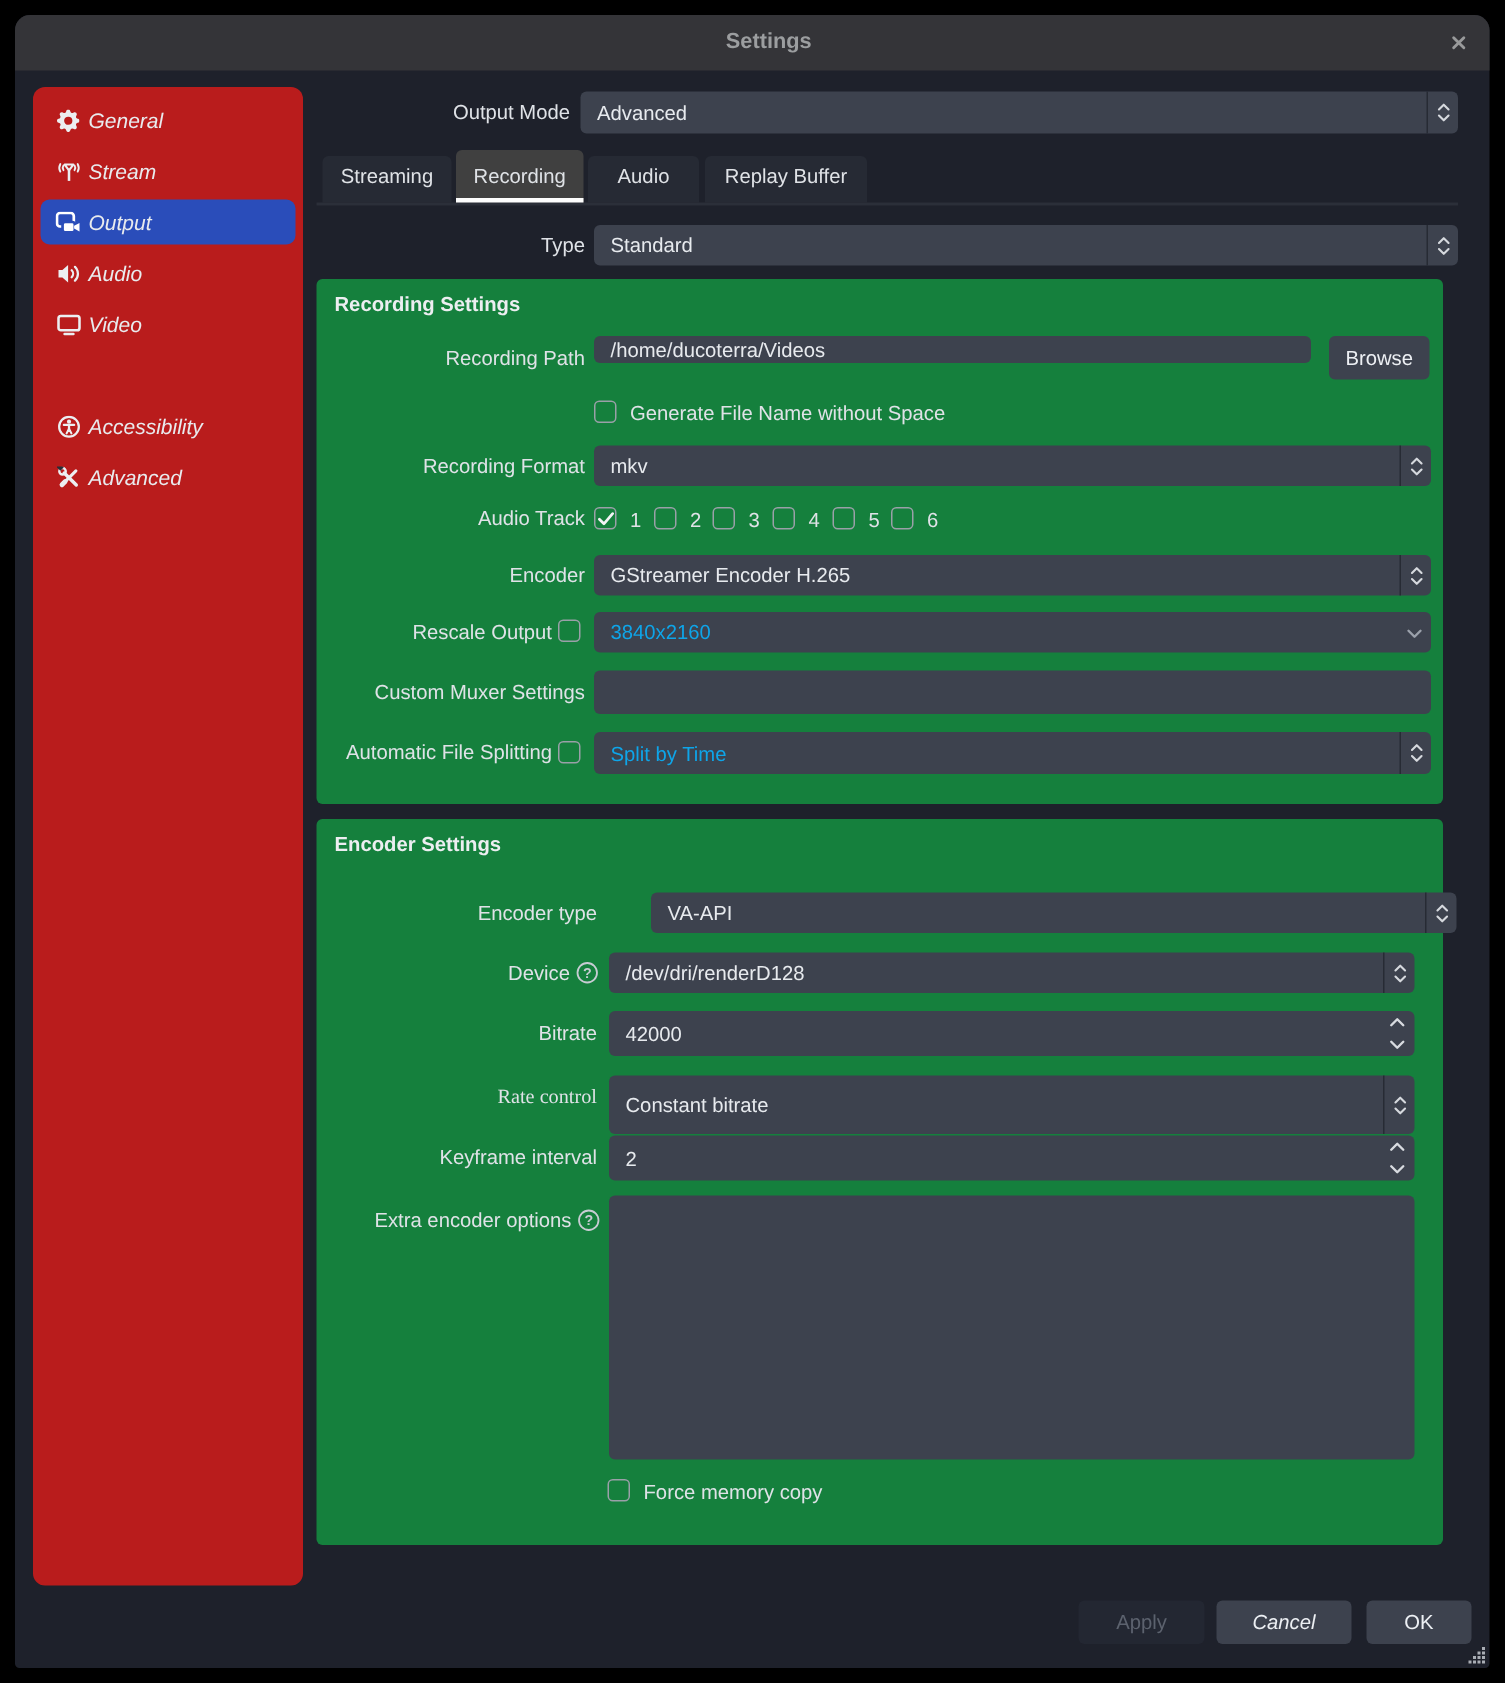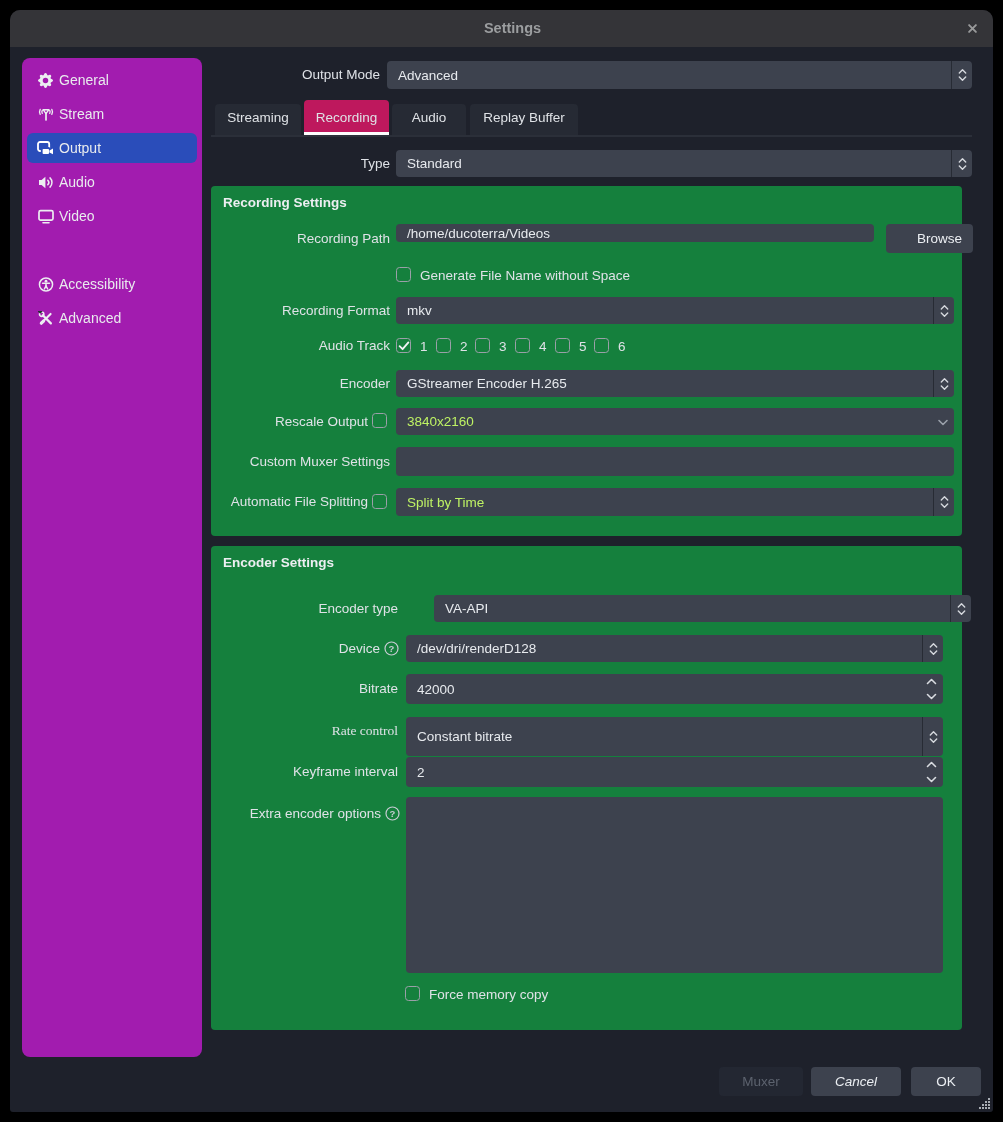--- a/index.html
+++ b/index.html
@@ -6,45 +6,45 @@
   body{width:1003px;height:1122px;background:#000;position:relative;overflow:hidden;
        font-family:"Liberation Sans",sans-serif;}
   .abs{position:absolute;}
   .win{position:absolute;left:10px;top:10px;width:983px;height:1102px;background:#1e212b;
        border-radius:10px 10px 3px 3px;transform:translateZ(0);}
   .titlebar{position:absolute;left:0;top:0;width:983px;height:37px;background:#343438;
        border-radius:10px 10px 0 0;}
   .title{position:absolute;left:11px;top:0;width:100%;height:37px;line-height:37px;text-align:center;
        color:#9c9ea0;font-size:14.5px;font-weight:bold;}
   .close{position:absolute;right:13px;top:11px;width:15px;height:15px;}
-  .sidebar{position:absolute;left:12px;top:48px;width:180px;height:999px;background:#a21caf;border-radius:8px;}
+  .sidebar{position:absolute;left:12px;top:48px;width:180px;height:999px;background:#b91c1c;border-radius:8px;font-style:italic;}
   .sitem{position:absolute;left:5px;width:170px;height:30px;border-radius:6px;color:#e9ebee;font-size:14px;}
   .sitem.sel{background:#2a4dba;}
   .sitem .txt{position:absolute;left:32px;top:0;line-height:30px;}
   .sitem svg{position:absolute;left:11px;top:7.5px;}
   .lbl{position:absolute;color:#dfe2e7;font-size:13.5px;line-height:28px;text-align:right;}
   .combo,.tinput,.spin{position:absolute;background:#3d424e;border-radius:4px;color:#e7eaee;
        font-size:13.5px;}
   .ctext{position:absolute;left:11px;top:0;bottom:0;display:flex;align-items:center;white-space:pre;}
-  .dis{color:#bef264;}
+  .dis{color:#0ea5e9;}
   .cdiv{position:absolute;right:20px;top:0;bottom:0;width:1px;background:#272b34;}
   .carr{position:absolute;right:5.5px;top:50%;margin-top:-8px;}
   .sup{position:absolute;right:6px;top:4px;}
   .sdn{position:absolute;right:6px;bottom:4px;}
   .onedn{position:absolute;right:5px;top:50%;margin-top:-3px;}
   .group{position:absolute;left:201px;width:751px;background:#15803d;border-radius:4px;}
   .gtitle{position:absolute;left:12px;top:9px;color:#eceef1;font-size:13.5px;font-weight:bold;}
   .cb{position:absolute;width:13px;height:13px;border:1.5px solid #9aa0a8;border-radius:3.5px;background:transparent;}
   .cblabel{position:absolute;color:#dfe2e7;font-size:13.5px;}
   .btn{position:absolute;height:29px;background:#3d424e;border-radius:4px;color:#eceff3;
        font-size:13.5px;text-align:center;line-height:29px;}
   .btn.disb{background:#232732;color:#5c626e;}
   .tab{position:absolute;top:94px;height:31px;border-radius:4px 4px 0 0;background:#262a34;color:#dfe2e6;
        font-size:13.5px;text-align:center;line-height:27px;}
-  .tab.act{background:#be185d;top:90px;height:35px;line-height:35px;}
+  .tab.act{background:#404040;top:90px;height:35px;line-height:35px;}
   .tabu{position:absolute;height:3px;background:#fdfdfd;}
 </style>
 </head>
 <body>
 <div class="win">
   <div class="titlebar">
       <div class="title">Settings</div>
     <svg class="close" viewBox="0 0 15 15">
         <path d="M4.1 4.1 L10.9 10.9 M10.9 4.1 L4.1 10.9" stroke="#999a9b" stroke-width="1.9" stroke-linecap="round"></path>
       </svg>
@@ -146,21 +146,21 @@
       </svg>
     </div>
 
   <div class="group" style="top:176px;height:350px;">
       <div class="gtitle">Recording Settings</div>
     </div>
   <div class="lbl" style="left:180px;top:214px;width:200px;height:29px;line-height:29px;">Recording Path</div>
   <div class="tinput" style="left:386px;top:214px;width:478px;height:18px;">
       <span class="ctext">/home/ducoterra/Videos</span>
     </div>
-  <div class="btn" style="left:876px;top:214px;width:67px;height:29px;line-height:29px;padding-left:20px;">Browse</div>
+  <div class="btn" style="left:876px;top:214px;width:67px;height:29px;line-height:29px;">Browse</div>
 
   <div class="cb" style="left:386px;top:257px;"></div>
   <div class="cblabel" style="left:410px;top:258px;">Generate File Name without Space</div>
 
   <div class="lbl" style="left:180px;top:287px;width:200px;height:27px;line-height:27px;">Recording Format</div>
   <div class="combo" style="left:386px;top:287px;width:558px;height:27px;">
       <span class="ctext">mkv</span>
       <span class="cdiv"></span>
       <svg class="carr" width="9" height="16" viewBox="0 0 9 16">
         <path d="M1.3 6 4.5 2.8 7.7 6 M1.3 10 4.5 13.2 7.7 10" stroke="#d6d9de" stroke-width="1.4" fill="none" stroke-linecap="round" stroke-linejoin="round"></path>
@@ -274,21 +274,21 @@
   <div class="lbl" style="left:171px;top:796px;width:200px;height:16px;line-height:16px;">Extra encoder options</div>
   <svg class="abs" style="left:375px;top:796px;" width="15" height="15" viewBox="0 0 15 15">
       <circle cx="7.5" cy="7.5" r="6.5" fill="none" stroke="#c7ccd3" stroke-width="1.2"></circle>
       <text x="7.5" y="10.8" text-anchor="middle" font-size="9.5" font-weight="bold" fill="#c7ccd3" font-family="Liberation Sans">?</text>
     </svg>
   <div class="tinput" style="left:396px;top:787px;width:537px;height:176px;"></div>
 
   <div class="cb" style="left:395px;top:976px;"></div>
   <div class="cblabel" style="left:419px;top:977px;">Force memory copy</div>
 
-  <div class="btn disb" style="left:709px;top:1057px;width:84px;">Muxer</div>
+  <div class="btn disb" style="left:709px;top:1057px;width:84px;">Apply</div>
   <div class="btn" style="left:801px;top:1057px;width:90px;font-style:italic;">Cancel</div>
   <div class="btn" style="left:901px;top:1057px;width:70px;">OK</div>
 
   <svg class="abs" style="right:1px;bottom:1px" width="14" height="14" viewBox="0 0 14 14">
     <g fill="#a9adb4">
       <rect x="10" y="1" width="2" height="2"></rect>
       <rect x="7" y="4" width="2" height="2"></rect>
         <rect x="10" y="4" width="2" height="2"></rect>
       <rect x="4" y="7" width="2" height="2"></rect>
         <rect x="7" y="7" width="2" height="2"></rect>

